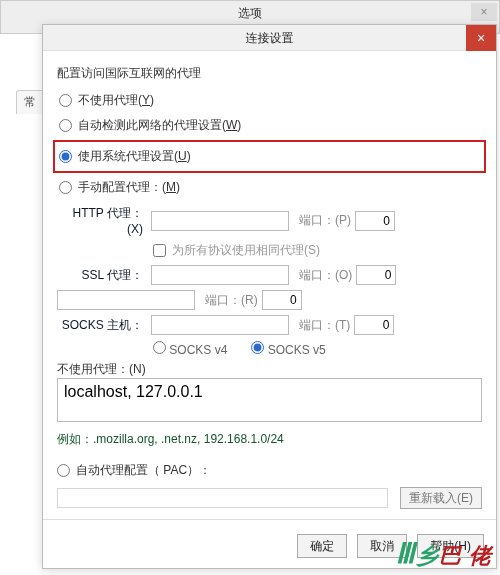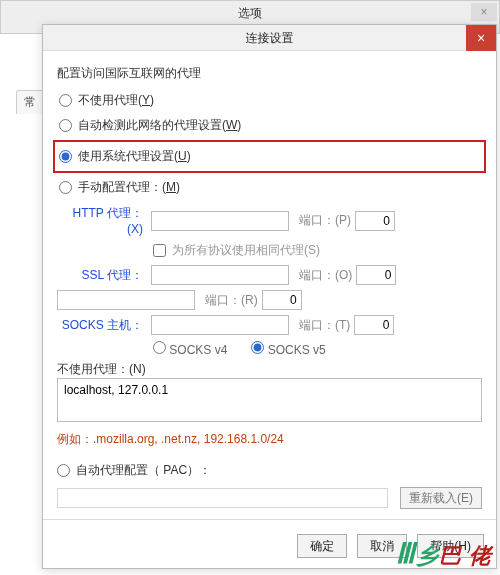--- a/index.html
+++ b/index.html
@@ -87,21 +87,21 @@
   }
   .proxy-row {
     display: flex;
     align-items: center;
     margin: 5px 0;
     gap: 4px;
   }
   .proxy-row .lbl {
     width: 90px;
     text-align: right;
-    color: #1d4ed8;
+    color: #0f172a;
     padding-right: 4px;
   }
   .proxy-row input[type=text] {
     height: 20px;
     border: 1px solid #bbb;
     background: #fff;
     padding: 0 4px;
     font-size: 12px;
   }
   .proxy-row .host { width: 138px; }
@@ -112,23 +112,23 @@
   .noproxy-area {
     margin: 4px 0 4px 0;
   }
   .noproxy-box {
     width: 100%;
     height: 44px;
     border: 1px solid #bbb;
     padding: 4px 6px;
     resize: none;
     font-family: inherit;
-    font-size: 12px;
-  }
-  .example { color: #c2410c; margin: 6px 0 10px 0; }
+    font-size: 16px;
+  }
+  .example { color: #14532d; margin: 6px 0 10px 0; }
   .pac-row {
     display:flex; align-items:center; gap:12px; margin-top:4px;
   }
   .pac-row input[type=text] { flex:1; height:20px; border:1px solid #bbb; background:#fff; opacity:.6;}
   .btn {
     background: #f3f3f3;
     border: 1px solid #aaa;
     height: 24px;
     padding: 0 12px;
     font-size: 12px;

